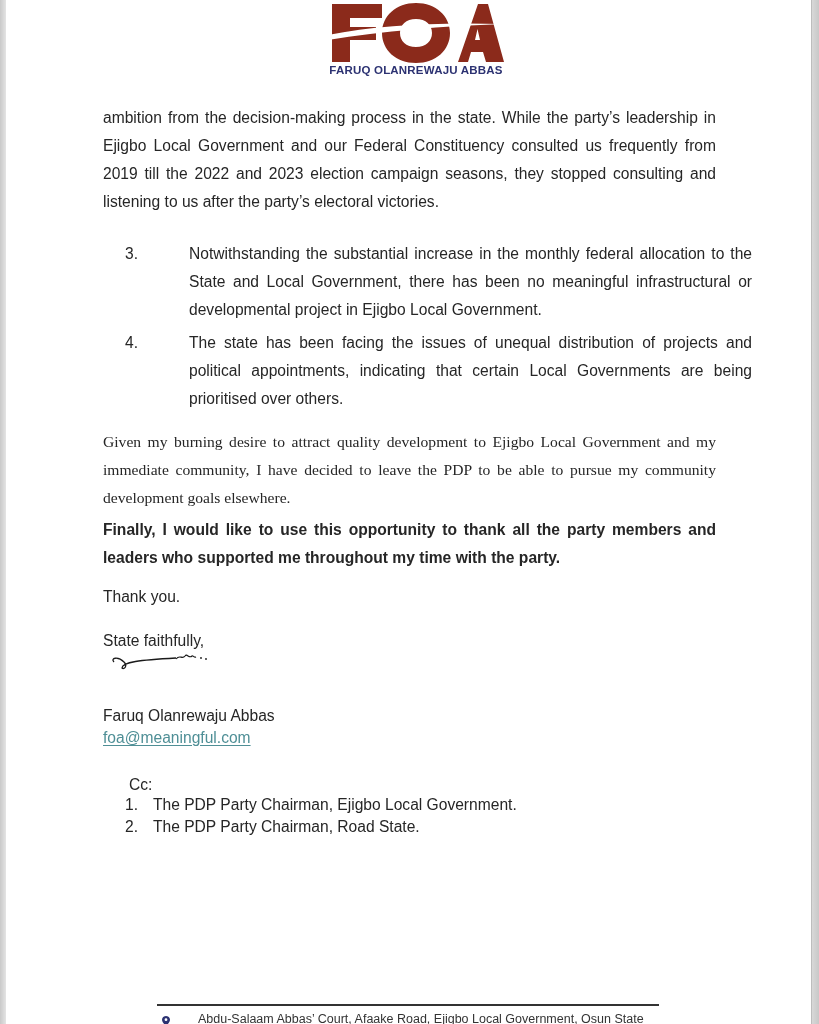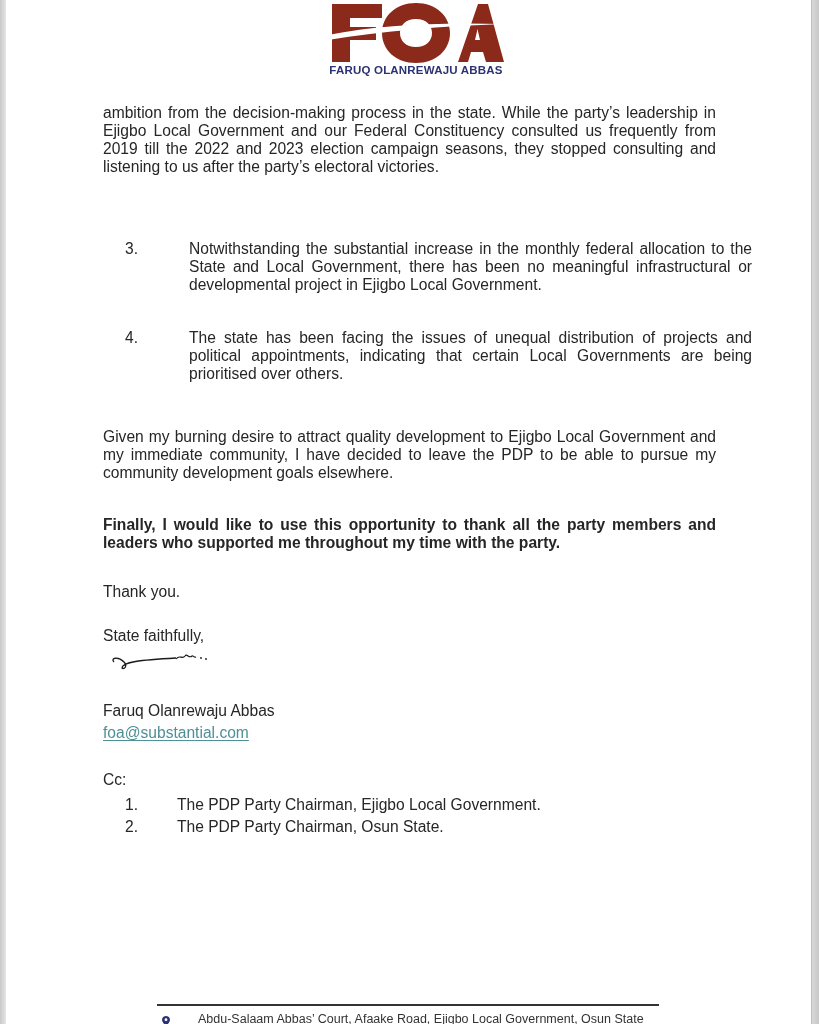--- a/index.html
+++ b/index.html
@@ -23,39 +23,39 @@
     position: absolute; left: 328px; top: 0; width: 178px; height: 80px;
   }
   .logo svg { display: block; }
   .logo-sub {
     position: absolute; left: 324px; top: 64px; width: 184px;
     text-align: center; font-weight: bold; font-size: 11.5px;
     letter-spacing: 0.2px; color: #2c3272;
   }
   
   .text {
-    position: absolute; font-size: 15.6px; line-height: 18px;
+    position: absolute; font-size: 15.6px; line-height: 28px;
     text-align: justify; color: #262626;
   }
   .para { left: 103px; width: 613px; }
   .list-item { left: 103px; width: 613px; }
   .list-item .num {
     position: absolute; left: 22px; top: 0; width: 20px;
   }
   .list-item .body {
     position: absolute; left: 50px; width: 563px; text-align: justify; margin-left: 36px;
   }
   .sig-text { left: 103px; text-align: center; }
   .email {
     color: #4f8f96; text-decoration: underline; text-underline-offset: 2px;
   }
   .cc-list { position: absolute; left: 103px; top: 794px; font-size: 15.6px; line-height: 22.3px; color:#262626;}
   .cc-row { position: relative; height: 22.3px; white-space: nowrap; }
   .cc-row .num { position: absolute; left: 22px; }
-  .cc-row .body { position: absolute; left: 50px; margin-left: 24px; }
+  .cc-row .body { position: absolute; left: 50px; }
   .footer-rule {
     position: absolute; left: 157px; top: 1004px; width: 502px; height: 2px; background: #333333;
   }
   .footer-line {
     position: absolute; left: 162px; top: 1012px; width: 520px; font-size: 12.5px; color: #333; white-space: nowrap;
   }
   .footer-line .pin { position: absolute; left: 0; top: 3px; }
   .footer-line .addr { position: absolute; left: 36px; top: 0; }
   .signature { position: absolute; left: 110px; top: 650px; }
 </style>
@@ -83,48 +83,48 @@
 
 <div class="text list-item" style="top:240px;">
   <span class="num">3.</span>
   <span class="body">Notwithstanding the substantial increase in the monthly federal allocation to the State and Local Government, there has been no meaningful infrastructural or developmental project in Ejigbo Local Government.</span>
 </div>
 <div class="text list-item" style="top:329px;">
   <span class="num">4.</span>
   <span class="body">The state has been facing the issues of unequal distribution of projects and political appointments, indicating that certain Local Governments are being prioritised over others.</span>
 </div>
 
-<div class="text para" style="top:428px;">Given my burning desire to attract quality development to Ejigbo Local Government and my immediate community, I have decided to leave the PDP to be able to pursue my community development goals elsewhere.</div>
+<div class="text para" style="top:428px;font-family:Liberation Serif, serif;">Given my burning desire to attract quality development to Ejigbo Local Government and my immediate community, I have decided to leave the PDP to be able to pursue my community development goals elsewhere.</div>
 
 <div class="text para" style="top:516px;font-weight:bold;">Finally, I would like to use this opportunity to thank all the party members and leaders who supported me throughout my time with the party.</div>
 
 <div class="text sig-text" style="top:583px;">Thank you.</div>
 <div class="text sig-text" style="top:627px;">State faithfully,</div>
 
 <div class="signature">
   <svg width="110" height="24" viewBox="0 0 110 24">
     <path d="M4 12 C0 8 8 6 14 12 C18 16 14 20 12 18 C12 12 30 10 66 8" stroke="#1a1a1a" stroke-width="1.3" fill="none"></path>
     <path d="M66 9 C70 4 72 10 75 6 C77 3 79 9 82 6 C83 5 84 8 86 7" stroke="#1a1a1a" stroke-width="1.2" fill="none"></path>
     <circle cx="91" cy="8" r="0.9" fill="#1a1a1a"></circle>
     <circle cx="96" cy="9" r="0.9" fill="#1a1a1a"></circle>
   </svg>
 </div>
 
 <div class="text sig-text" style="top:702px;">Faruq Olanrewaju Abbas</div>
-<a class="text sig-text email" style="top:724px;">foa@substantial.com</a>
+<a class="text sig-text email" style="top:724px;">foa@meaningful.com</a>
 
-<div class="text sig-text" style="top:771px;">Cc:</div>
+<div class="text sig-text" style="top:771px;margin-left:26px;">Cc:</div>
 <div class="cc-list">
   <div class="cc-row">
     <span class="num">1.</span>
     <span class="body">The PDP Party Chairman, Ejigbo Local Government.</span>
   </div>
   <div class="cc-row">
     <span class="num">2.</span>
-    <span class="body">The PDP Party Chairman, Osun State.</span>
+    <span class="body">The PDP Party Chairman, Road State.</span>
   </div>
 </div>
 
 <div class="footer-rule"></div>
 <div class="footer-line">
   <span class="pin">
     <svg width="8" height="10" viewBox="0 0 8 10">
         <path d="M4 0 C6.2 0 8 1.7 8 3.8 C8 6.5 4 10 4 10 C4 10 0 6.5 0 3.8 C0 1.7 1.8 0 4 0 Z M4 2.3 A1.4 1.4 0 1 0 4 5.1 A1.4 1.4 0 1 0 4 2.3 Z" fill="#2c3272" fill-rule="evenodd"></path>
       </svg>
   </span>

